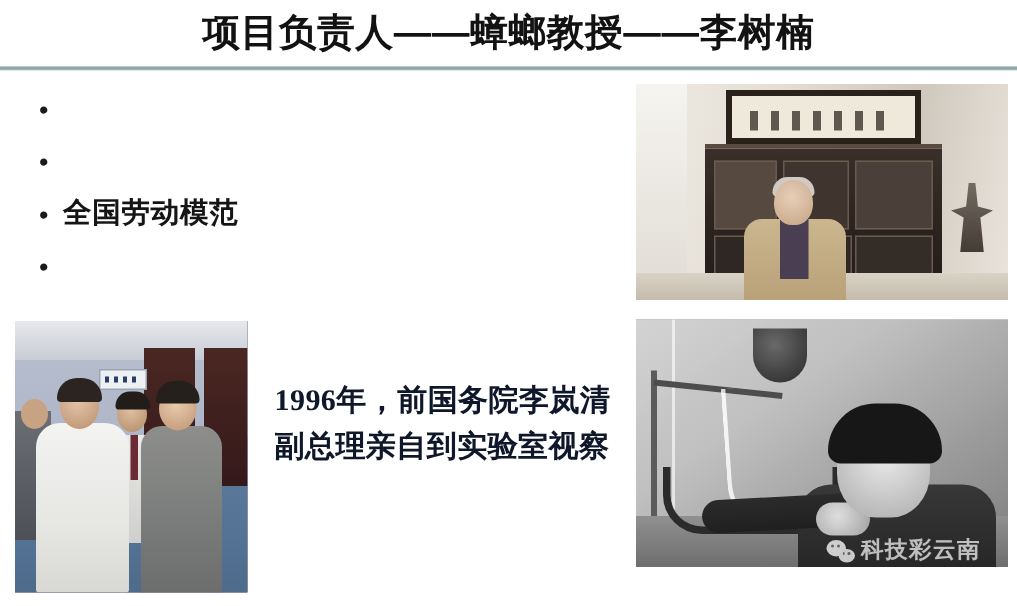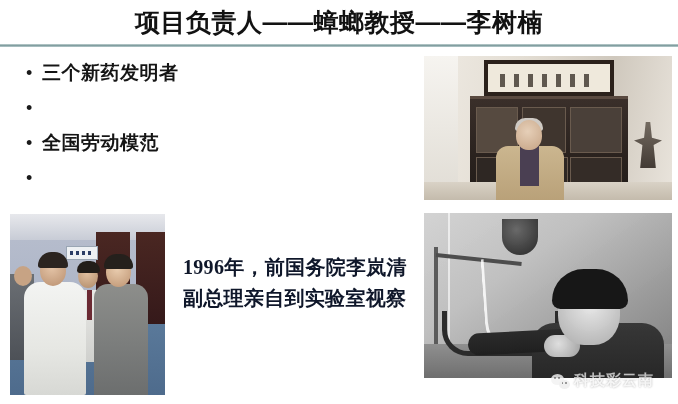--- a/index.html
+++ b/index.html
@@ -340,21 +340,21 @@
   #photo-volunteer .hand {
     position: absolute; left: 120px; top: 122px; width: 36px; height: 22px;
     border-radius: 12px;
     background: radial-gradient(circle at 40% 40%, #dadada, #9e9e9e);
   }
 
   
   #watermark {
     position: absolute;
     left: 551px;
-    top: 371px;
+    top: 357px;
     display: flex;
     align-items: center;
     gap: 4px;
     opacity: .82;
     pointer-events: none;
   }
   #wechat-icon {
     width: 19px; height: 16px;
     position: relative;
   }
@@ -411,21 +411,20 @@
 
   <div id="title-bar">
     <div id="slide-title">项目负责人——蟑螂教授——李树楠</div>
   </div>
   <div id="title-rule"></div>
 
   <div id="bullet-list">
 
     <div class="bullet-row">
       <span class="bullet-dot">•</span>
-      <span class="bullet-text">三个新药发明者</span>
     </div>
 
     <div class="bullet-row">
       <span class="bullet-dot">•</span>
     </div>
 
     <div class="bullet-row">
       <span class="bullet-dot">•</span>
       <span class="bullet-text">全国劳动模范</span>
     </div>

